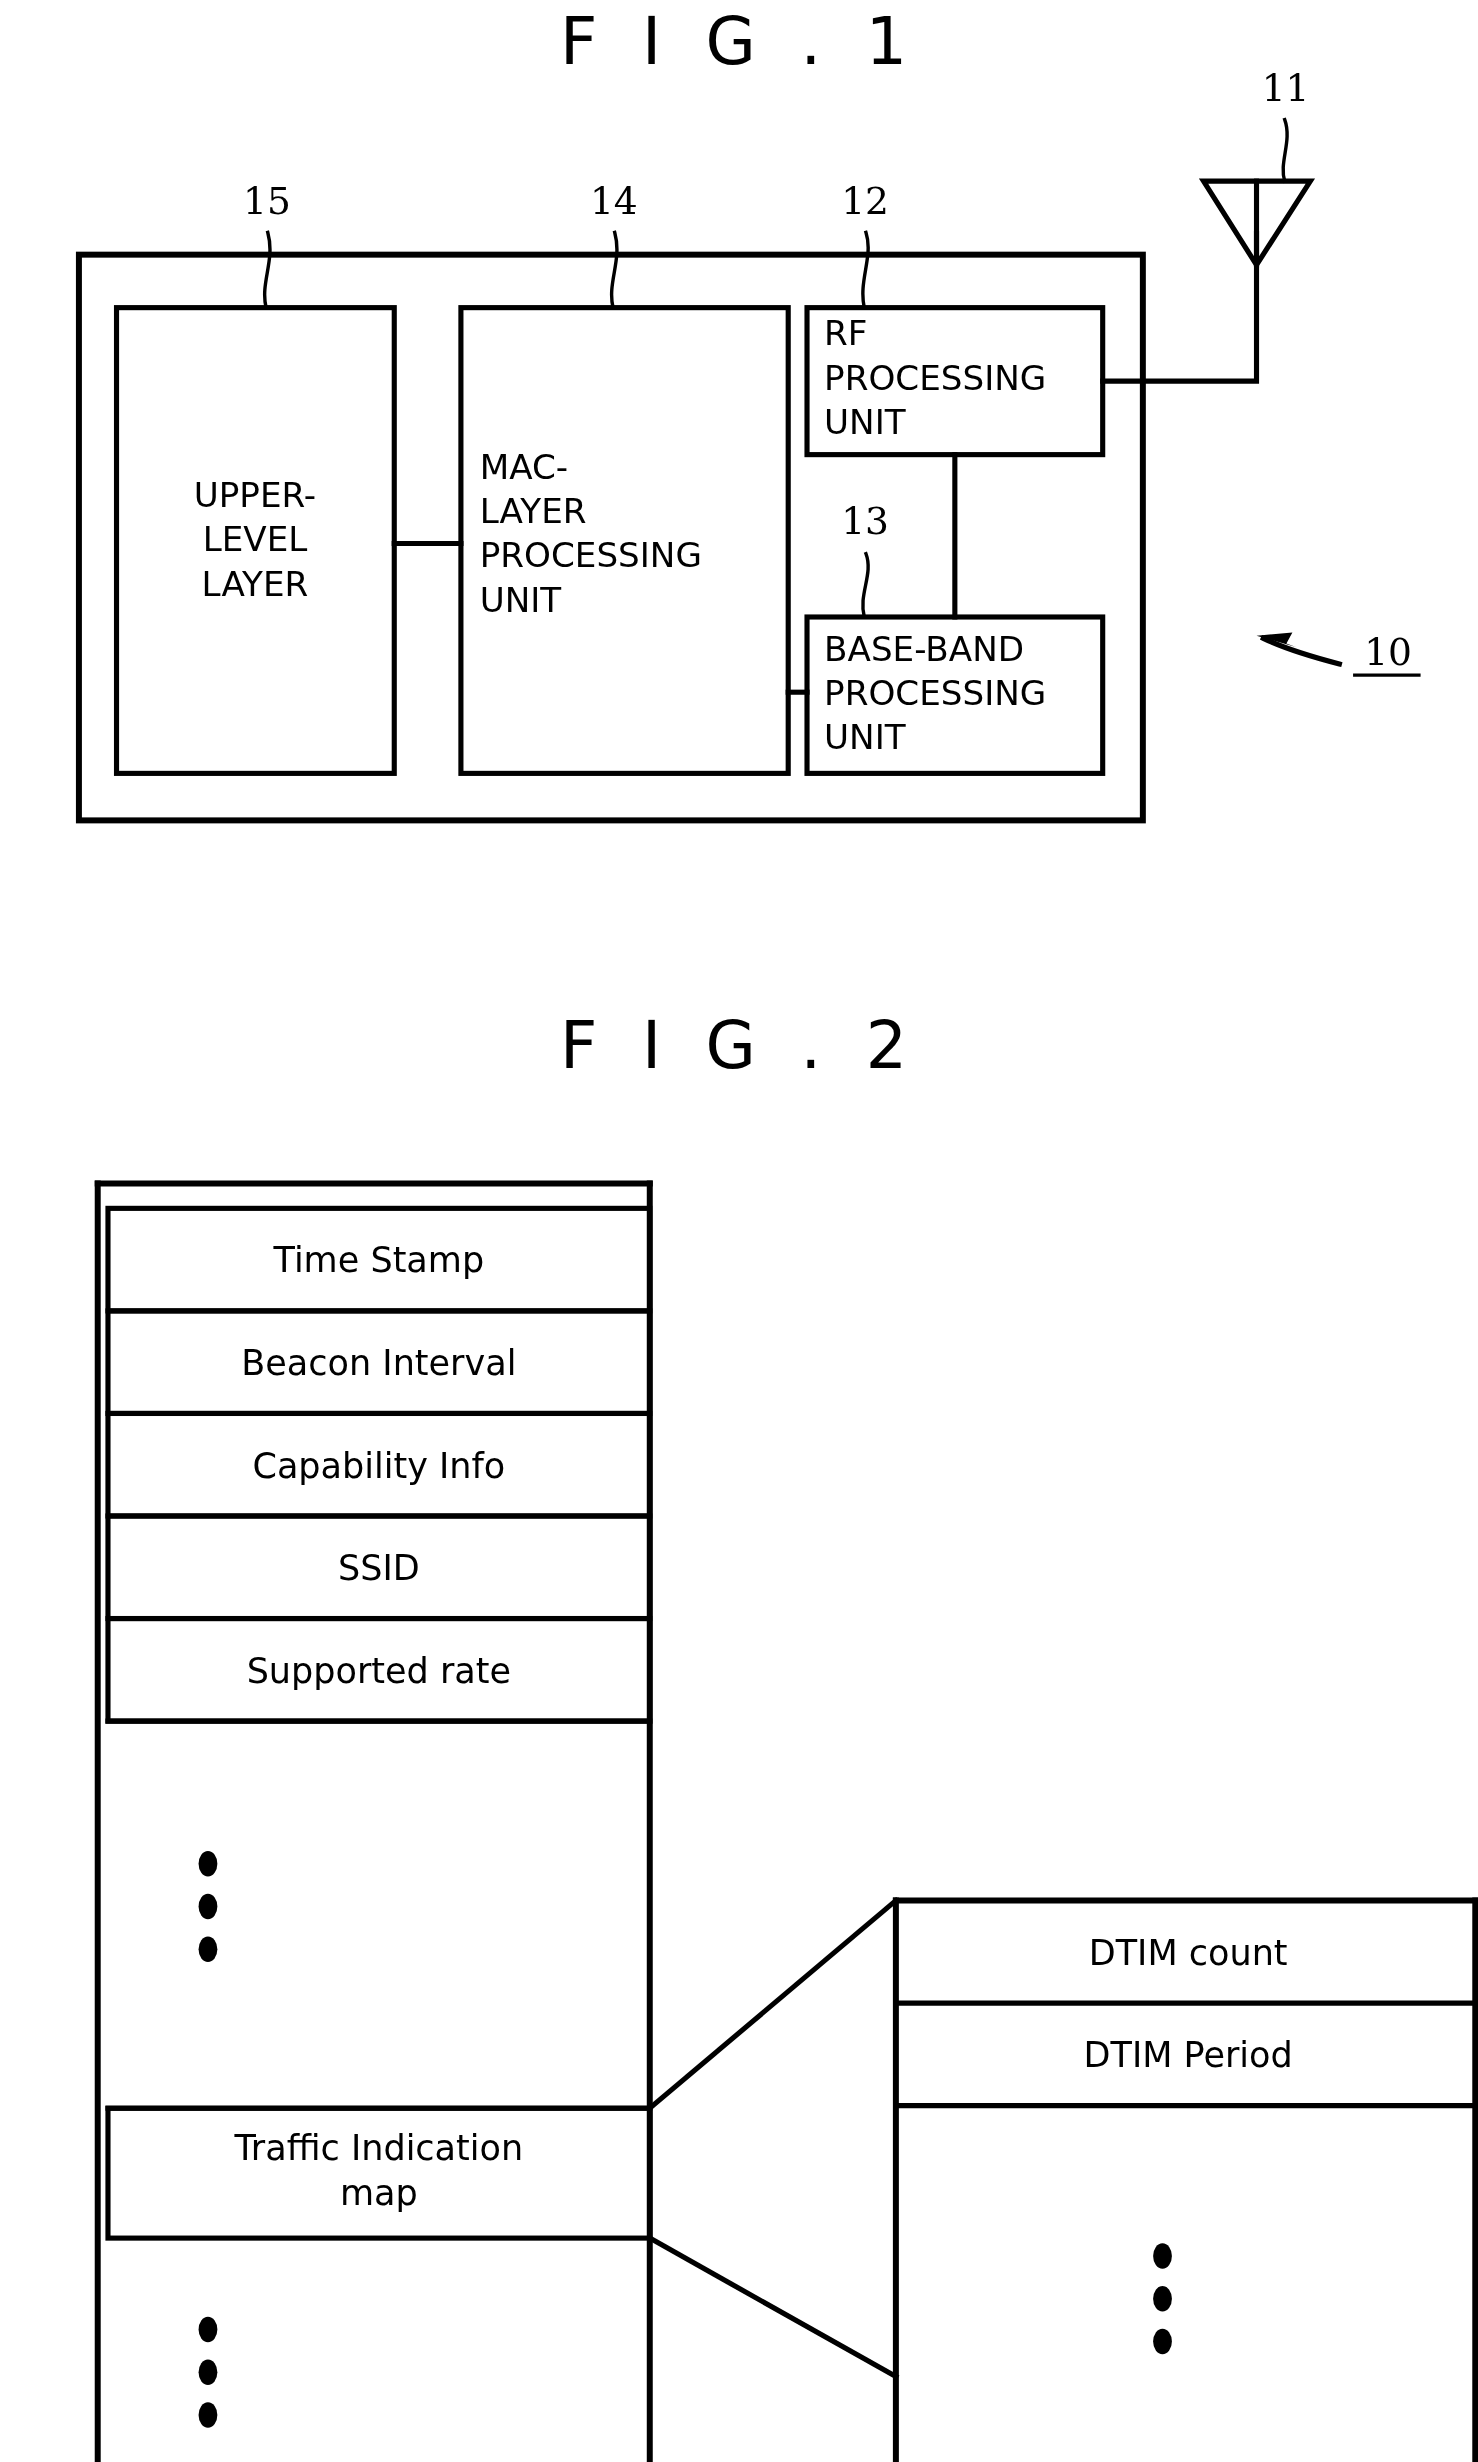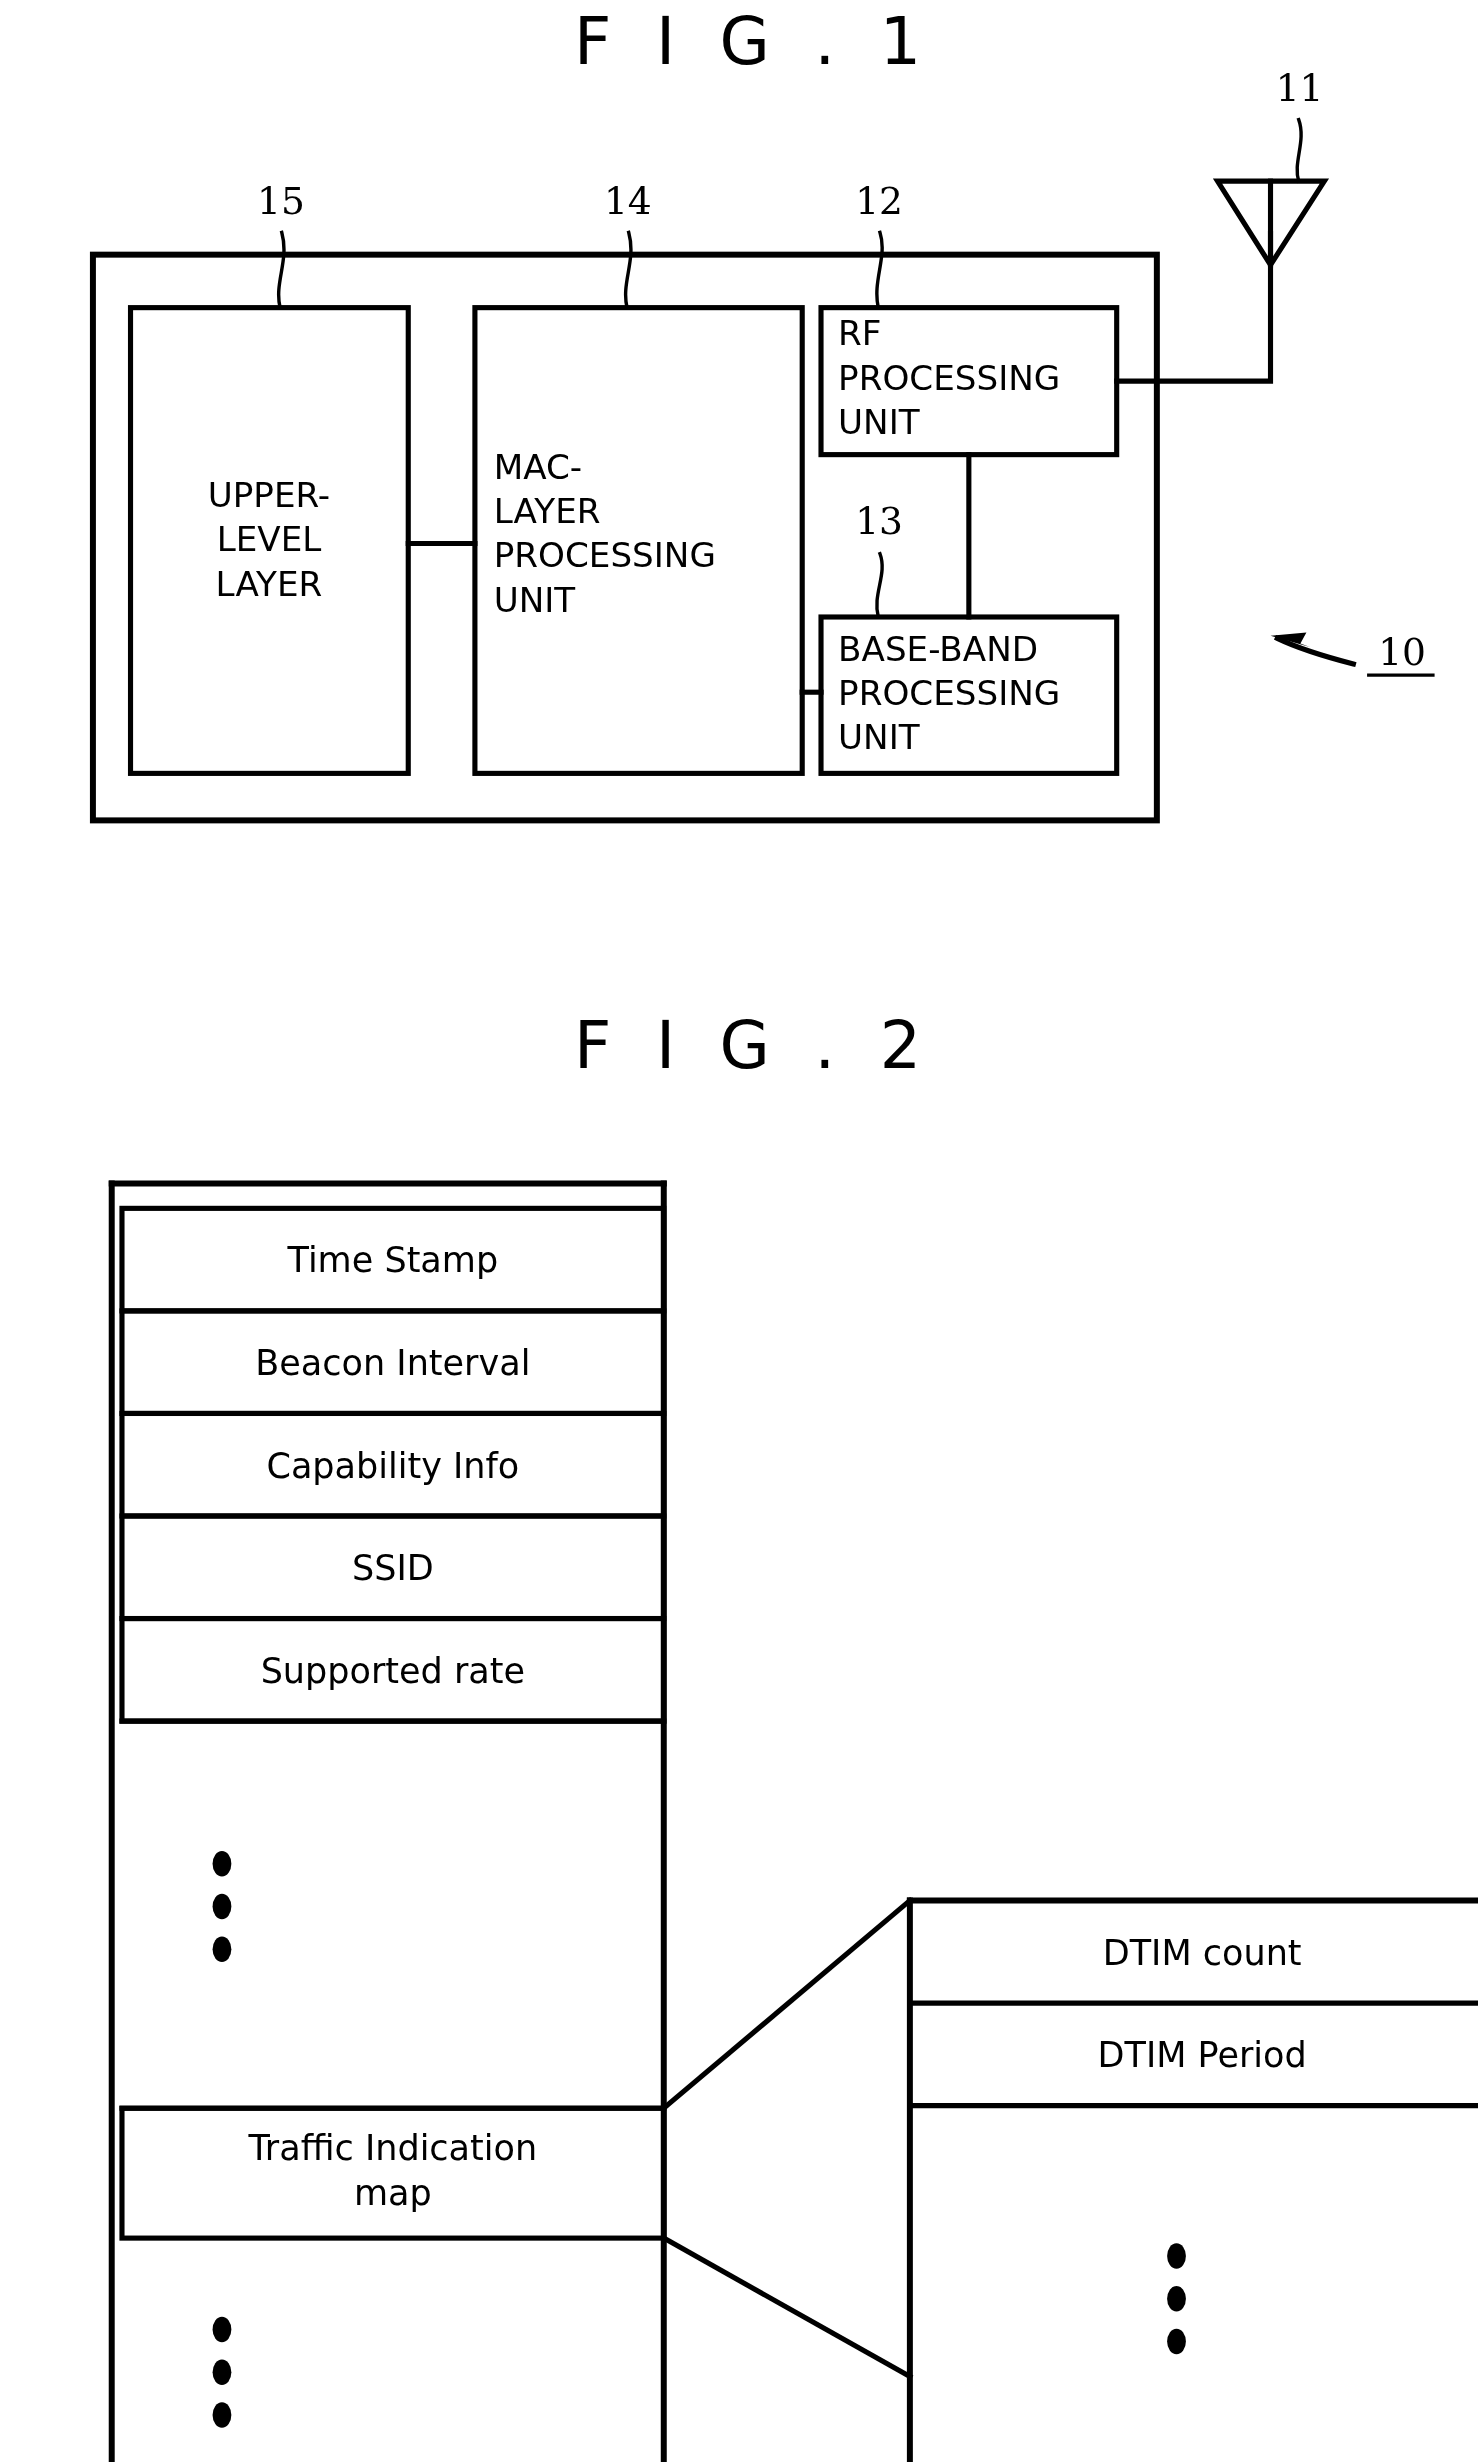--- a/index.html
+++ b/index.html
@@ -11,21 +11,21 @@
   body {
     width: 1479px;
     height: 2462px;
     position: relative;
     font-family: "DejaVu Sans", sans-serif;
     color: #000000;
     overflow: hidden;
   }
   #sheet {
     position: absolute;
-    left: 14px; top: 0;
+    left: 0; top: 0;
     width: 1366px;
     height: 2462px;
   }
   svg { display: block; }
 
   .fig-title {
     font-family: "DejaVu Sans", sans-serif;
     font-size: 76px;
     letter-spacing: 14px;
     fill: #000000;

